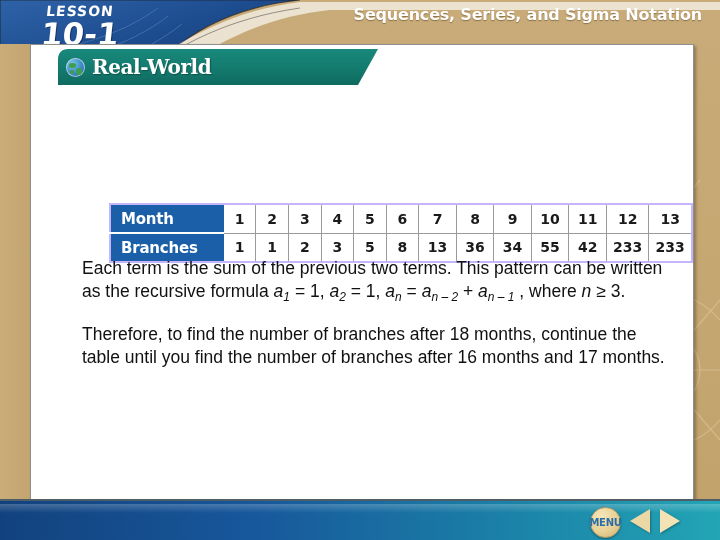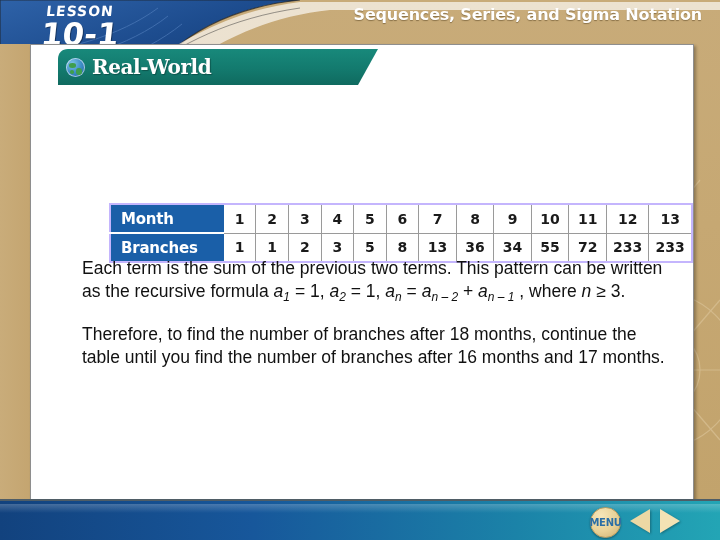--- a/index.html
+++ b/index.html
@@ -206,21 +206,21 @@
           <td>1</td>
           <td>1</td>
           <td>2</td>
           <td>3</td>
           <td>5</td>
           <td>8</td>
           <td class="w2">13</td>
           <td class="w2">36</td>
           <td class="w2">34</td>
           <td class="w2">55</td>
-          <td class="w2">72</td>
+          <td class="w2">42</td>
           <td class="w3">233</td>
           <td class="w3">233</td>
         </tr>
       </tbody>
         </table>
     </div>
 
     <div style="position:absolute;left:24px;top:212px;width:620px;">
       <p class="para p1"><span>Each term is the sum of the previous two terms. This pattern can be written as the recursive formula </span><i>a</i><span class="sub">1</span><span> = 1,</span> <i>a</i><span class="sub">2</span><span> = 1, </span><i>a</i><span class="subn">n</span><span> = </span><i>a</i><span class="subn">n – 2</span><span> + </span><i>a</i><span class="subn">n – 1</span><span> , where </span><i>n</i><span> ≥ 3.</span></p>
       <p class="para p2" style="margin-top:14px;">Therefore, to find the number of branches after 18 months, continue the table until you find the number of branches after 16 months and 17 months.</p>

